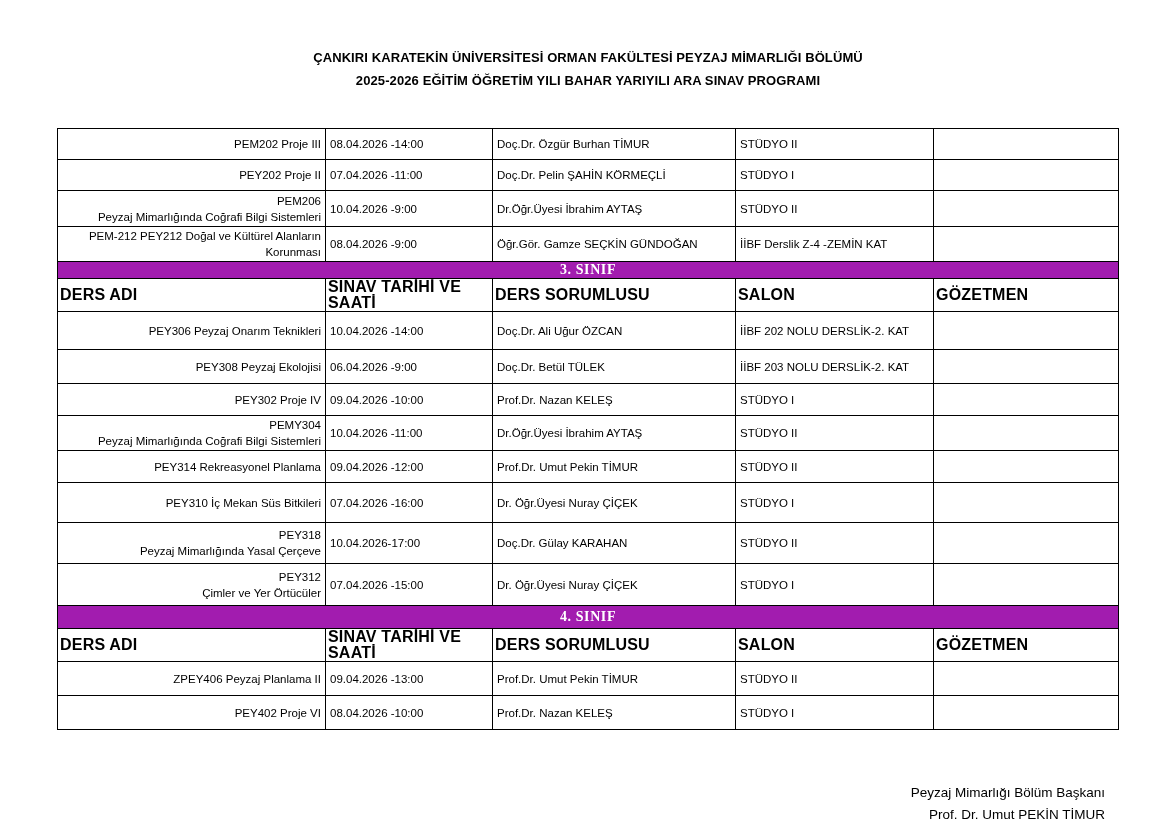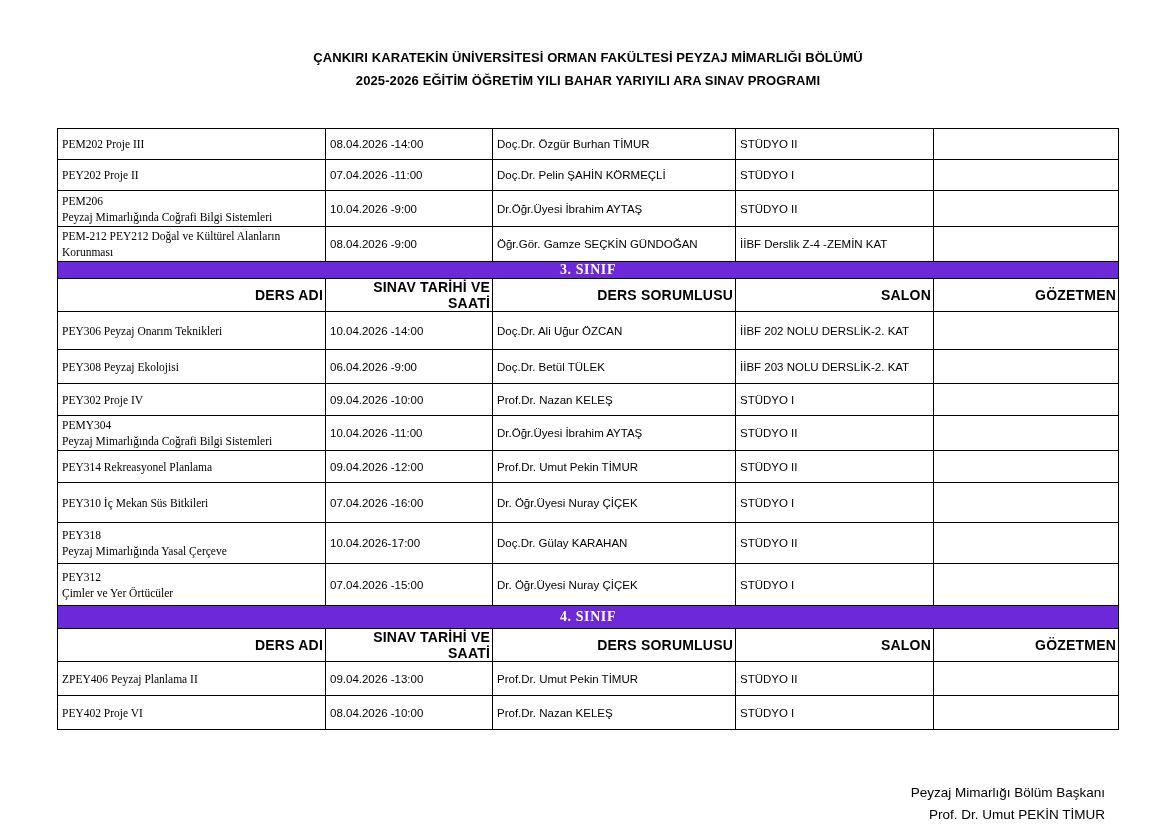--- a/index.html
+++ b/index.html
@@ -14,29 +14,29 @@
   }
   .tablewrap{position:absolute;left:57px;top:128px;}
   table.exam{
     border-collapse:collapse;table-layout:fixed;width:1061px;
     font-size:11.5px;line-height:16px;
   }
   table.exam td{
     border:1px solid #000;padding:1px 4px;vertical-align:middle;
     overflow:hidden;
   }
-  td.course{text-align:left;padding-left:7px;white-space:pre-line;font-family:Liberation Serif, serif;}
+  td.course{text-align:right;padding-left:7px;white-space:pre-line;}
   td.date, td.instructor, td.salon, td.gozetmen{text-align:left;}
   tr.band td{
-    background:#6d28d9;color:#fff;text-align:center;
+    background:#a21caf;color:#fff;text-align:center;
     font-family:"Liberation Serif",serif;font-weight:bold;font-size:14px;
     letter-spacing:0.6px;padding:0;
   }
   tr.colhead td{
-    font-weight:bold;font-size:14px;text-align:right;padding:0 2px;
+    font-weight:bold;font-size:16px;text-align:left;padding:0 2px;
     letter-spacing:0.2px;
   }
   .footer{
     position:absolute;top:782px;right:71px;text-align:right;
     font-size:13.5px;line-height:22px;margin-left:48px;
   }
 </style>
 </head>
 <body>
 

